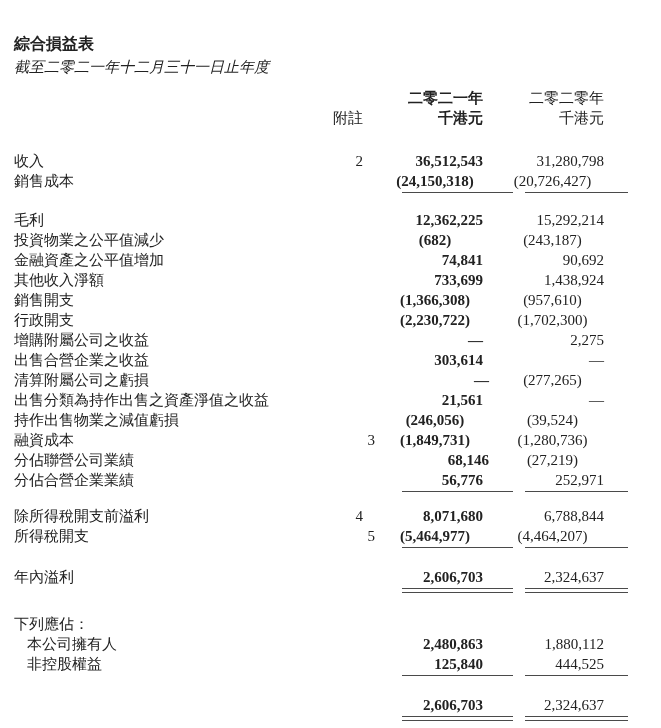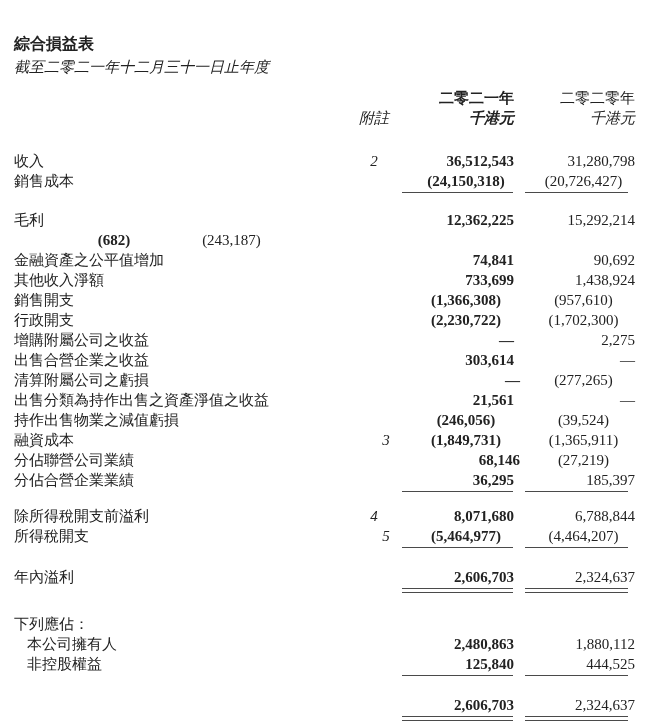--- a/index.html
+++ b/index.html
@@ -25,33 +25,33 @@
     line-height:20px;
   }
   .period{
     margin:3px 0 0 14px;
     font-style:italic;
     line-height:20px;
   }
   .row,.hdr-row{
     display:flex;
     padding-left:14px;
-    padding-right:20px;
+    padding-right:51px;
     height:20px;
     line-height:20px;
     white-space:nowrap;
   }
   .hdr-years{margin-top:11px;}
   .c-label{flex:1;text-align:left;}
   .c-label.indent{padding-left:13px;}
   .c-note{width:40px;text-align:center;}
   .c-v1{width:120px;text-align:right;}
   .c-v2{width:115px;text-align:right;}
   .bold{font-weight:700;}
-  .it{font-style:italic;}
+  .it{text-align:right;}
   .num{padding-right:6px;}
   .paren{padding-right:0;text-align:center;}
   .rows{margin-top:23px;}
   .rrow{position:relative;height:6px;}
   .rrow .rl{position:absolute;top:1px;height:0;border-top:1.4px solid var(--rule);}
   .rrow .rv1{left:402px;width:111px;}
   .rrow .rv2{left:525px;width:103px;}
   .rrow.dbl{height:7px;}
   .rrow.dbl .rl{height:3px;border-top:1.4px solid var(--rule);border-bottom:1.4px solid var(--rule);}
 </style>
@@ -93,20 +93,21 @@
         <span class="rl rv2"></span>
       </div>
       <div style="height: 13px;"></div>
       <div class="row">
         <span class="c-label">毛利</span>
         <span class="c-note it"></span>
         <span class="c-v1 bold num">12,362,225</span>
         <span class="c-v2 num">15,292,214</span>
       </div>
       <div class="row">
+        <span class="c-label">投資物業之公平值減少</span>
         <span class="c-note it"></span>
         <span class="c-v1 bold paren">(682)</span>
         <span class="c-v2 paren">(243,187)</span>
       </div>
       <div class="row">
         <span class="c-label">金融資產之公平值增加</span>
         <span class="c-note it"></span>
         <span class="c-v1 bold num">74,841</span>
         <span class="c-v2 num">90,692</span>
       </div>
@@ -155,33 +156,33 @@
       <div class="row">
         <span class="c-label">持作出售物業之減值虧損</span>
         <span class="c-note it"></span>
         <span class="c-v1 bold paren">(246,056)</span>
         <span class="c-v2 paren">(39,524)</span>
       </div>
       <div class="row">
         <span class="c-label">融資成本</span>
         <span class="c-note it">3</span>
         <span class="c-v1 bold paren">(1,849,731)</span>
-        <span class="c-v2 paren">(1,365,911)</span>
+        <span class="c-v2 paren">(1,280,736)</span>
       </div>
       <div class="row">
         <span class="c-label">分佔聯營公司業績</span>
         <span class="c-note it"></span>
         <span class="c-v1 bold num">68,146</span>
         <span class="c-v2 paren">(27,219)</span>
       </div>
       <div class="row">
         <span class="c-label">分佔合營企業業績</span>
         <span class="c-note it"></span>
-        <span class="c-v1 bold num">36,295</span>
-        <span class="c-v2 num">185,397</span>
+        <span class="c-v1 bold num">56,776</span>
+        <span class="c-v2 num">252,971</span>
       </div>
       <div class="rrow">
         <span class="rl rv1"></span>
         <span class="rl rv2"></span>
       </div>
       <div style="height: 10px;"></div>
       <div class="row">
         <span class="c-label">除所得稅開支前溢利</span>
         <span class="c-note it">4</span>
         <span class="c-v1 bold num">8,071,680</span>

